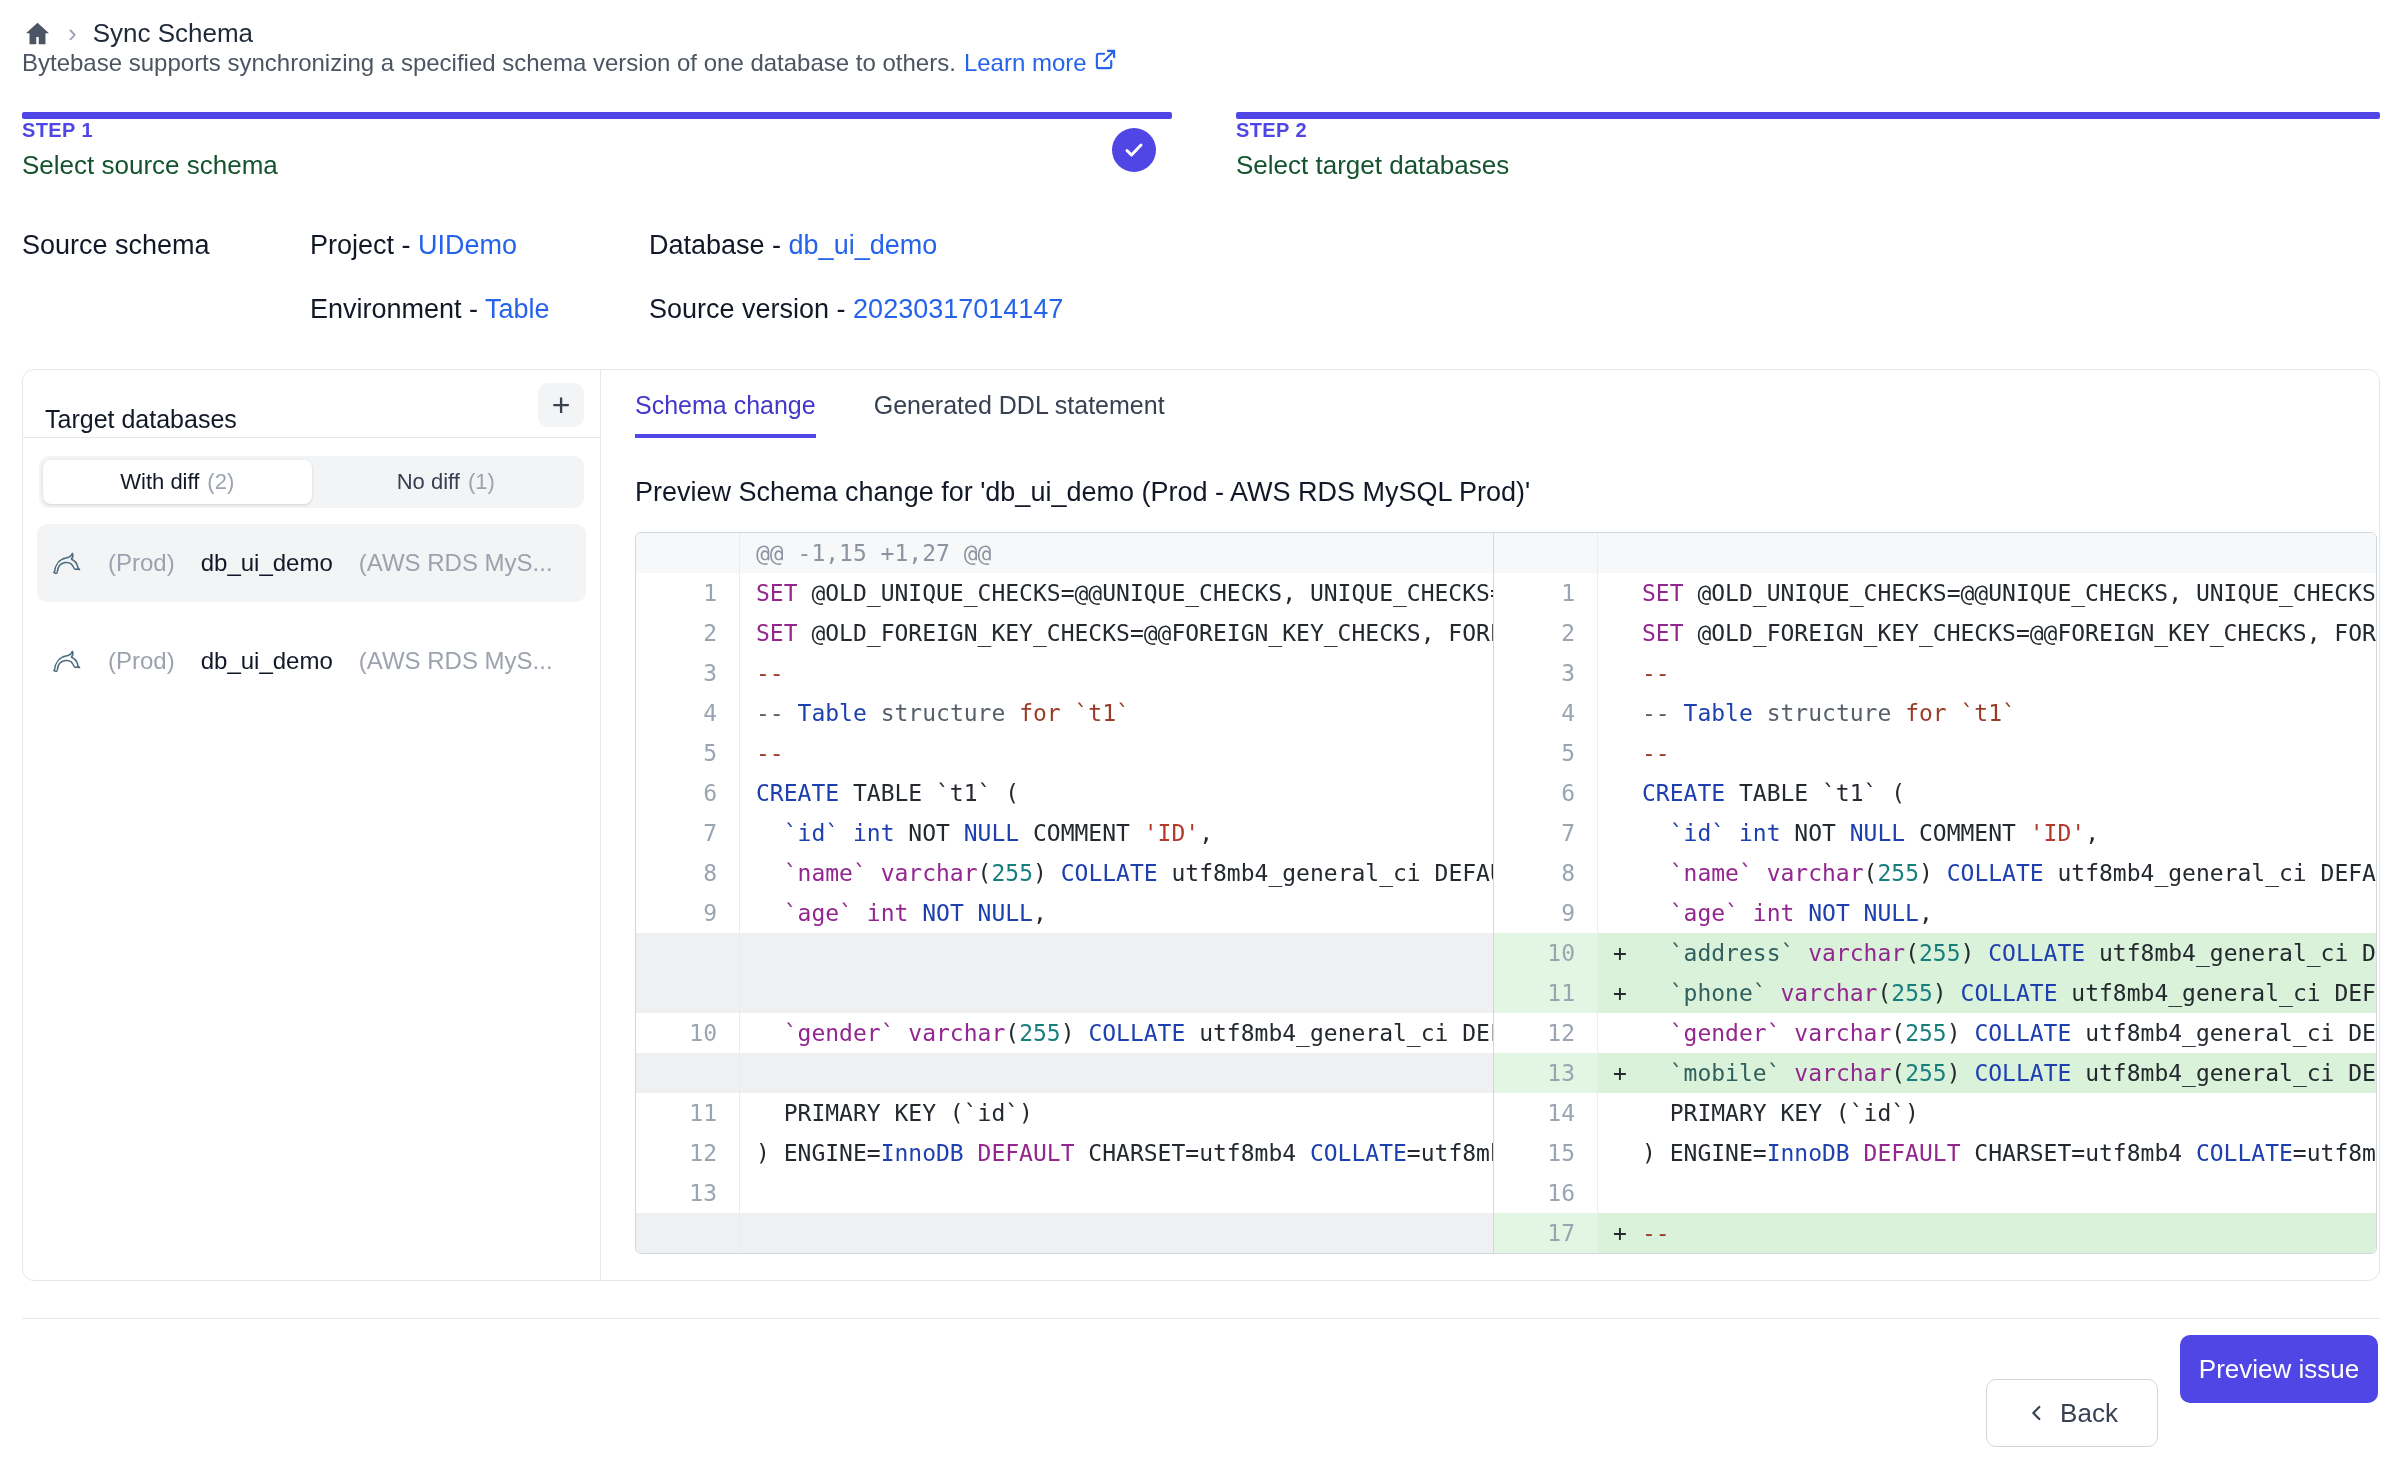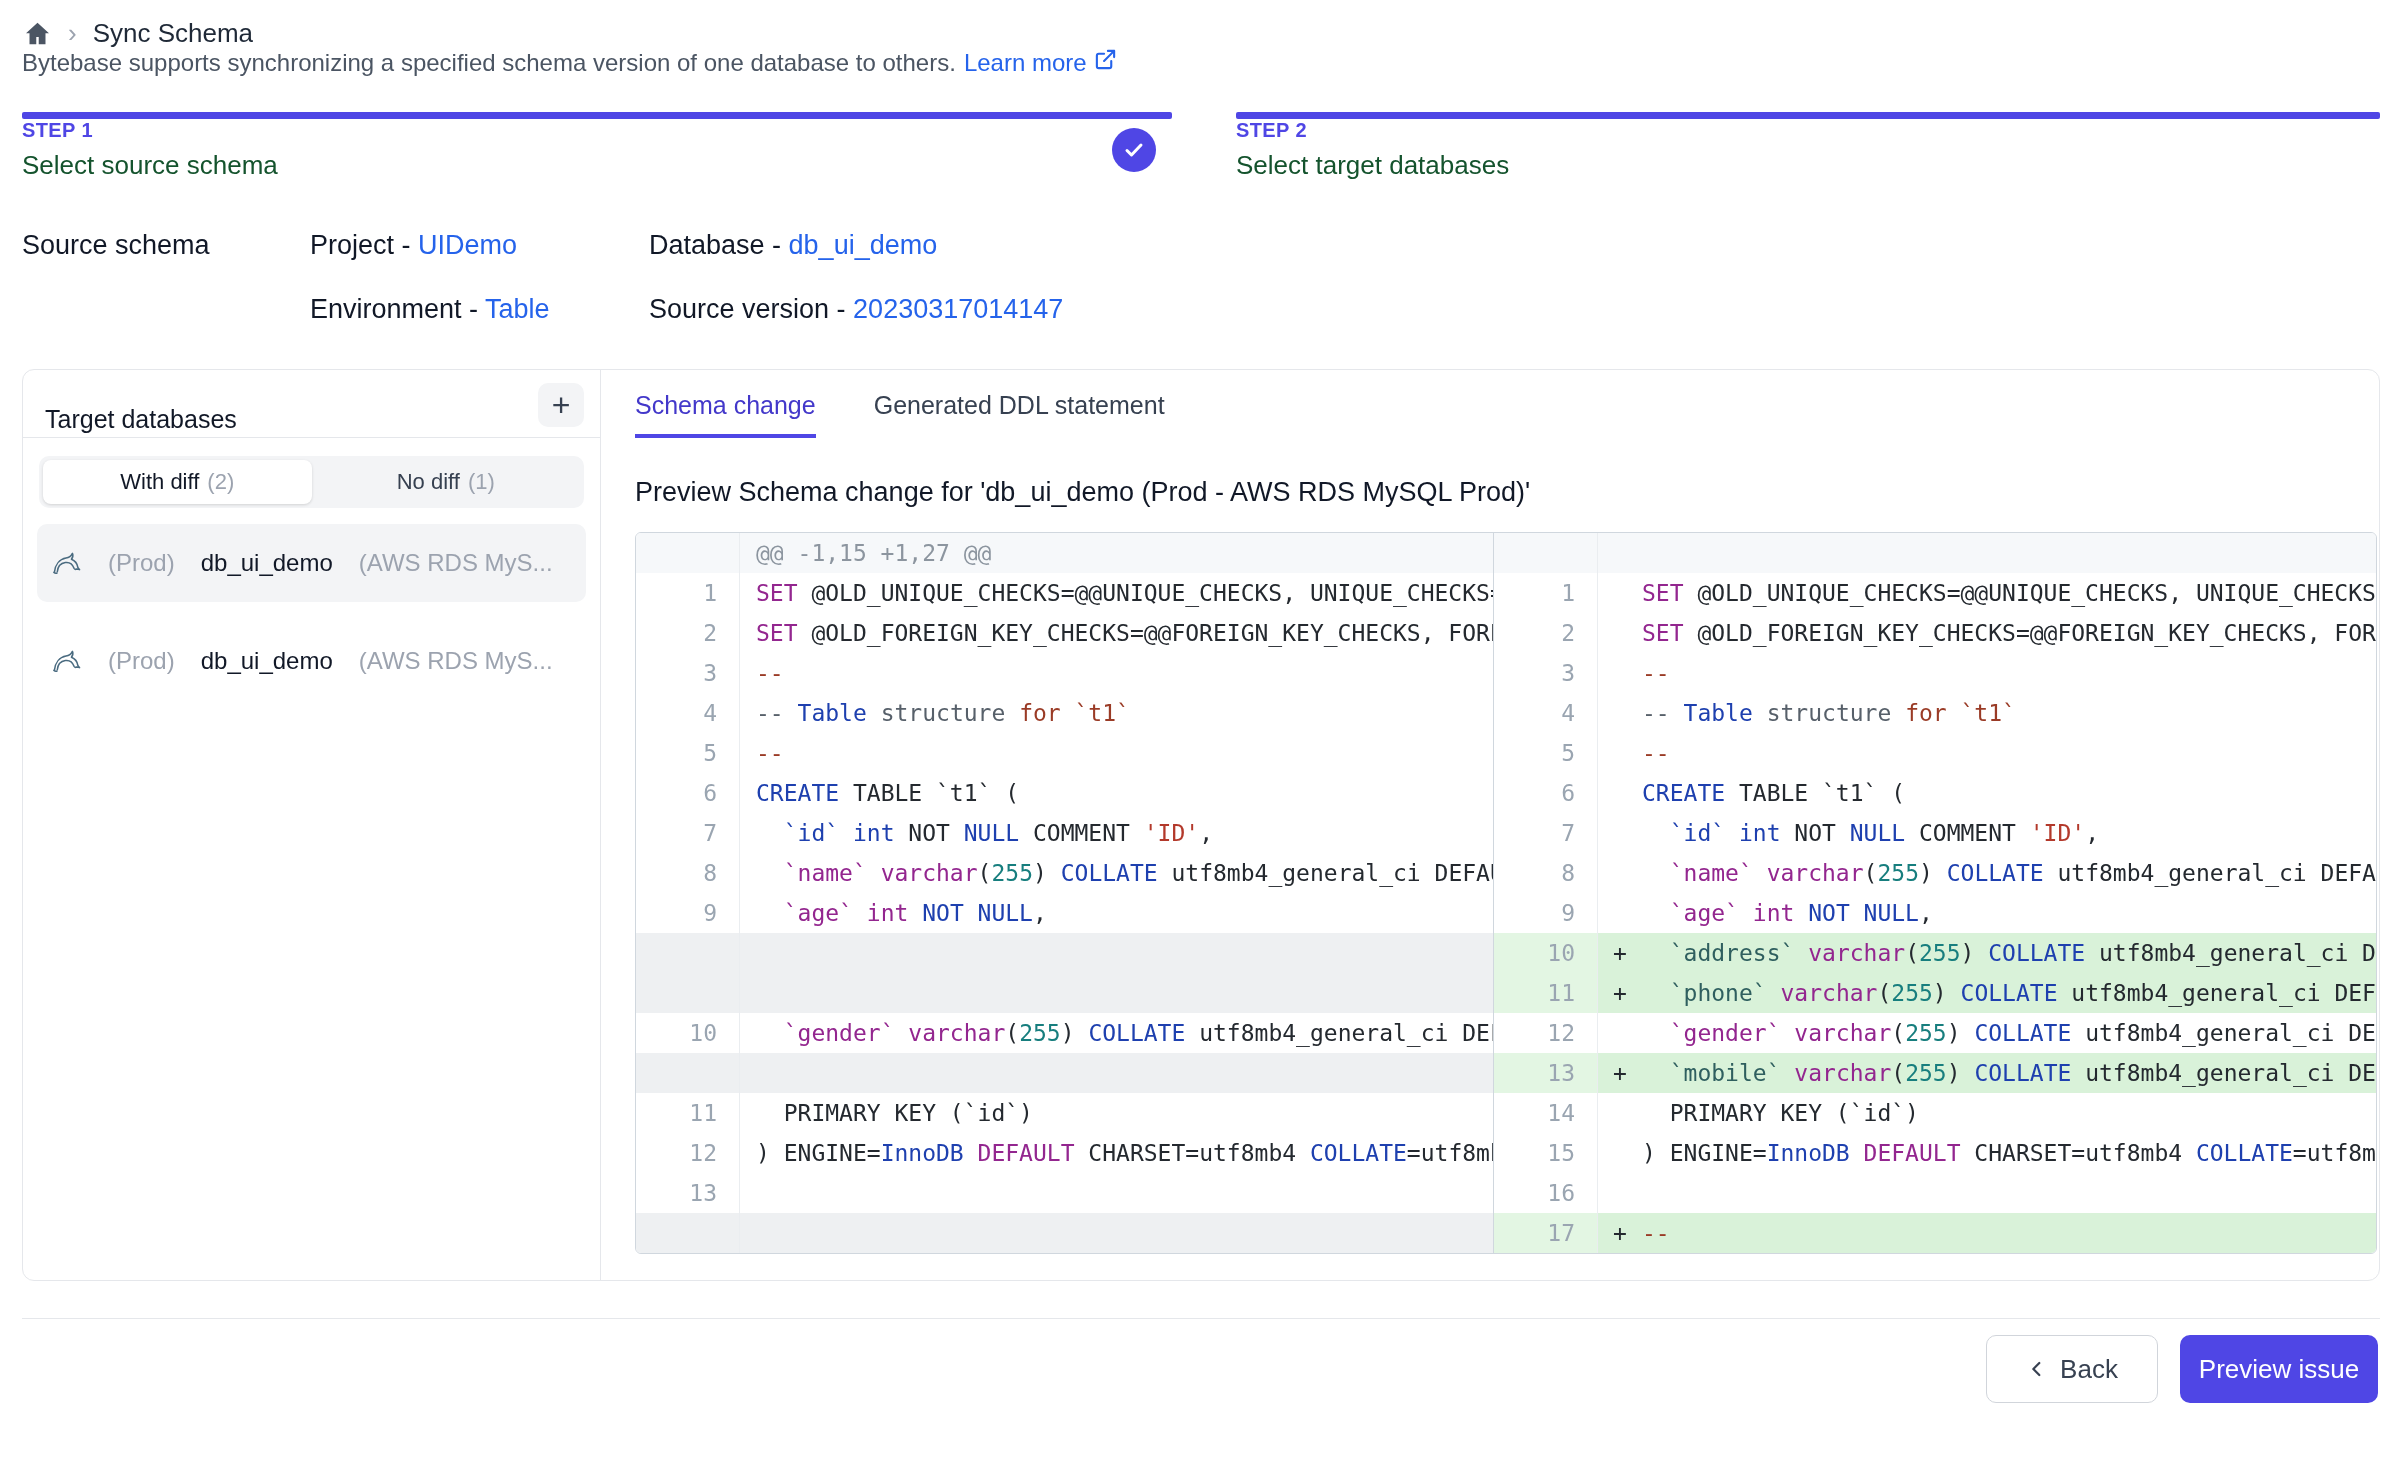--- a/index.html
+++ b/index.html
@@ -79,21 +79,21 @@
   .r-add .rm, .r-add .rc { background:#d9f2d9; }
 
   .tok-d { color:#24292f; } .tok-k { color:#1e40af; } .tok-p { color:#93268f; }
   .tok-r { color:#b3392b; } .tok-c { color:#9a3b26; } .tok-cg { color:#57606a; }
   .tok-g { color:#8c959f; } .tok-t { color:#177e7e; } .tok-i { color:#2f5f5f; }
 
   
   .bottom-rule { margin-top:37px; border-top:1px solid #e5e7eb; }
   .footer { display:flex; justify-content:flex-end; gap:22px; margin-top:16px; padding-right:2px; }
   .btn { height:68px; border-radius:10px; font-size:26px; display:flex; align-items:center; justify-content:center; cursor:pointer; }
-  .btn-back { width:172px; background:#fff; border:1px solid #d1d5db; color:#374151; gap:12px; }
+  .btn-back { width:172px; background:#fff; border:1px solid #d1d5db; color:#374151; gap:12px;margin-top:44px; }
   .btn-back svg { width:22px; height:22px; stroke:#374151; stroke-width:2.4; fill:none; stroke-linecap:round; stroke-linejoin:round; }
   .btn-primary { width:198px; background:#4f46e5; border:none; color:#fff; font-weight:500; }
 </style>
 </head>
 <body>
 
 <div class="page">
 
   <div class="breadcrumb">
     <span class="home-btn">

